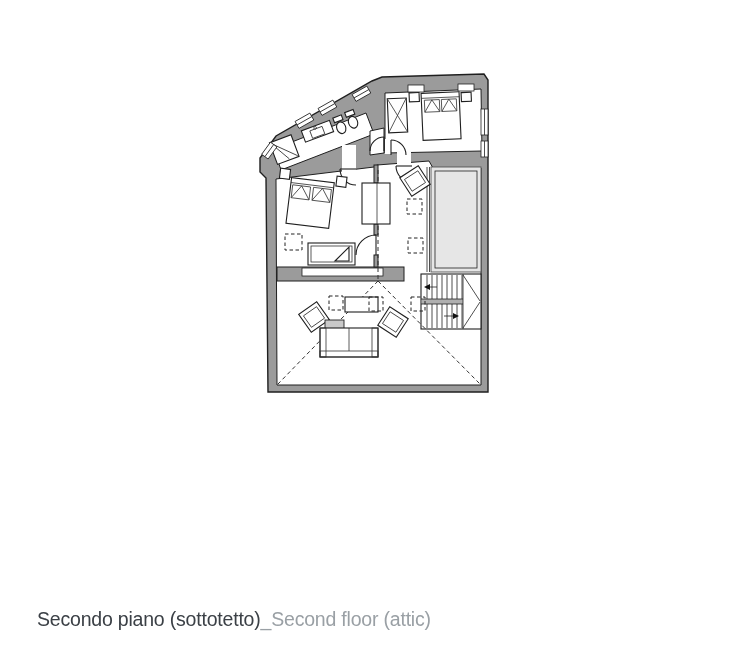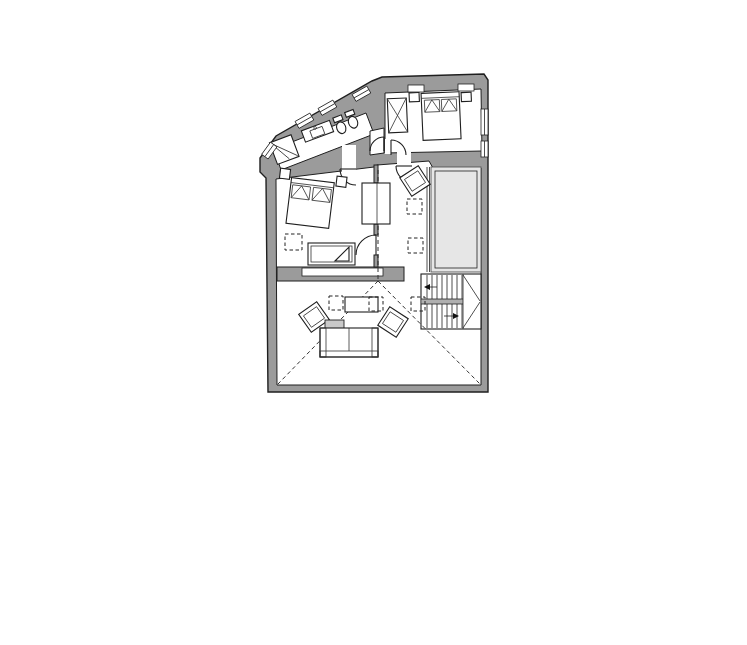--- a/index.html
+++ b/index.html
@@ -215,14 +215,17 @@
       </g>
       <rect x="325" y="320" width="19" height="11" fill="#c9c9c9" stroke="#222" stroke-width="0.9"></rect>
       <rect class="furn" x="320" y="328" width="58" height="29"></rect>
       <rect class="furn-in" x="320" y="328" width="6" height="29"></rect>
       <rect class="furn-in" x="372" y="328" width="6" height="29"></rect>
       <rect class="furn-in" x="320" y="351" width="58" height="6"></rect>
       <line class="furn-in" x1="349" y1="328" x2="349" y2="351"></line>
     </g>
   </svg>
 
+  <div class="caption">
+    <span class="cap-it">Secondo piano (sottotetto)</span><span class="cap-en">_Second floor (attic)</span>
+  </div>
 
 </div>
 
 </body></html>

